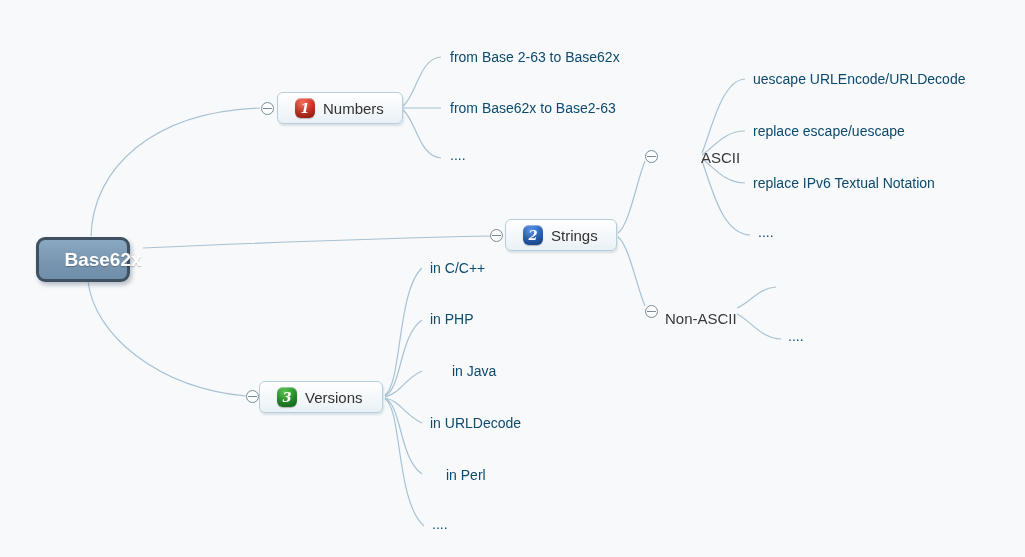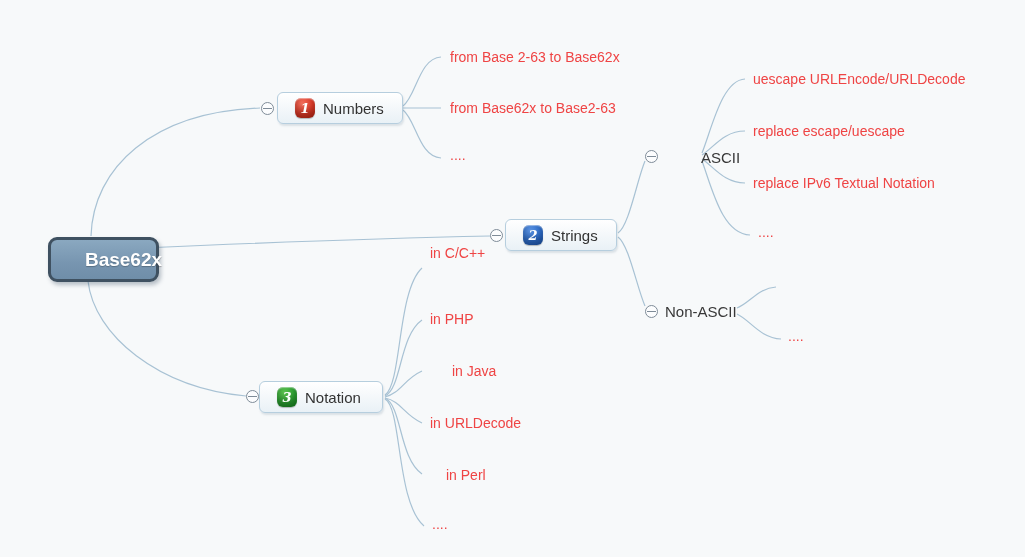--- a/index.html
+++ b/index.html
@@ -41,21 +41,21 @@
   .toggle{
     position:absolute;width:13px;height:13px;border-radius:50%;
     background:#fcfdfe;border:1px solid #7f8c98;box-sizing:border-box;cursor:pointer;
   }
   .toggle::after{
     content:"";position:absolute;left:1px;right:1px;top:4.5px;border-top:1px solid #7f8c98;
   }
 
   .leaf{
     position:absolute;transform:translateY(-50%);
-    font-size:14px;color:#ef4444;white-space:nowrap;cursor:default;
+    font-size:14px;color:#0c4a6e;white-space:nowrap;cursor:default;
   }
   .sub{
     position:absolute;transform:translateY(-50%);
     font-size:15px;color:#383838;white-space:nowrap;cursor:default;
   }
 </style>
 </head>
 <body>
 
 <div class="canvas">
@@ -81,21 +81,21 @@
     <path d="M 737 314 C 750 320 760 338 781 339"></path>
 
     <path d="M 385 395 C 402 384 397 291 422 268"></path>
     <path d="M 385 396 C 402 388 399 336 422 320"></path>
     <path d="M 385 397 C 401 393 404 379 422 371"></path>
     <path d="M 385 398 C 401 401 404 415 422 423"></path>
     <path d="M 385 398 C 402 406 399 458 422 474"></path>
     <path d="M 385 399 C 402 408 396 502 424 526"></path>
   </svg>
 
-  <div class="topic root-topic" style="left:48px;top:237px;width:111px;height:45px;padding-left:40px;">
+  <div class="topic root-topic" style="left:36px;top:237px;width:94px;height:45px;padding-left:40px;">
     <span>Base62x</span>
   </div>
 
   <div class="topic branch-topic" style="left:277px;top:92px;width:126px;height:32px;">
     <span class="badge badge-red">1</span>
     <span>Numbers</span>
   </div>
   <div class="toggle" style="left:261px;top:102px;"></div>
 
   <span class="leaf" style="left:450px;top:57px;">from Base 2-63 to Base62x</span>
@@ -108,30 +108,30 @@
   </div>
   <div class="toggle" style="left:490px;top:229px;"></div>
 
   <span class="sub" style="left:665px;top:157px;margin-left:36px;">ASCII</span>
   <div class="toggle" style="left:645px;top:150px;"></div>
   <span class="leaf" style="left:753px;top:79px;">uescape URLEncode/URLDecode</span>
   <span class="leaf" style="left:753px;top:131px;">replace escape/uescape</span>
   <span class="leaf" style="left:753px;top:183px;">replace IPv6 Textual Notation</span>
   <span class="leaf" style="left:758px;top:232px;">....</span>
 
-  <span class="sub" style="left:665px;top:311px;">Non-ASCII</span>
+  <span class="sub" style="left:665px;top:318px;">Non-ASCII</span>
   <div class="toggle" style="left:645px;top:305px;"></div>
   <span class="leaf" style="left:788px;top:336px;">....</span>
 
   <div class="topic branch-topic" style="left:259px;top:381px;width:124px;height:32px;">
     <span class="badge badge-green">3</span>
-    <span>Notation</span>
+    <span>Versions</span>
   </div>
   <div class="toggle" style="left:246px;top:390px;"></div>
 
-  <span class="leaf" style="left:430px;top:253px;">in C/C++</span>
+  <span class="leaf" style="left:430px;top:268px;">in C/C++</span>
   <span class="leaf" style="left:430px;top:319px;">in PHP</span>
   <span class="leaf" style="left:452px;top:371px;">in Java</span>
   <span class="leaf" style="left:430px;top:423px;">in URLDecode</span>
   <span class="leaf" style="left:446px;top:475px;">in Perl</span>
   <span class="leaf" style="left:432px;top:524px;">....</span>
 
 </div>
 
 </body></html>

